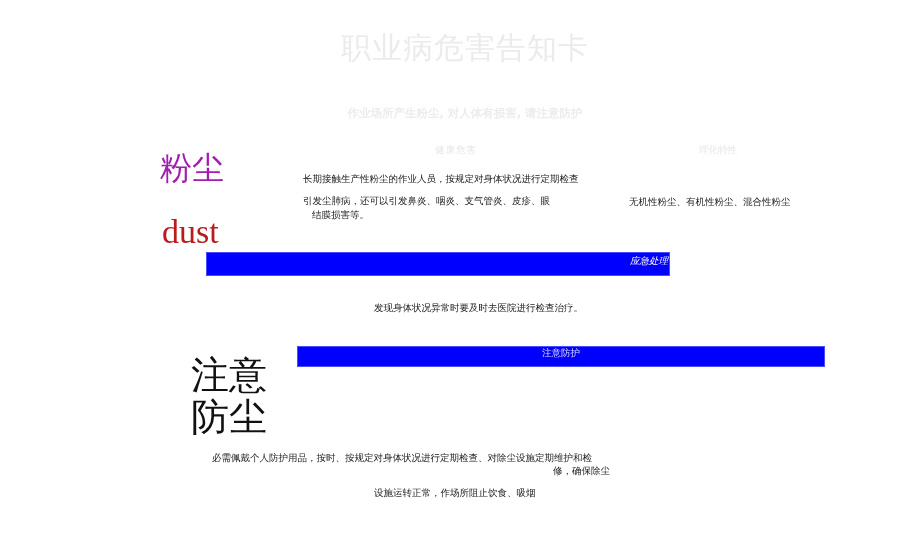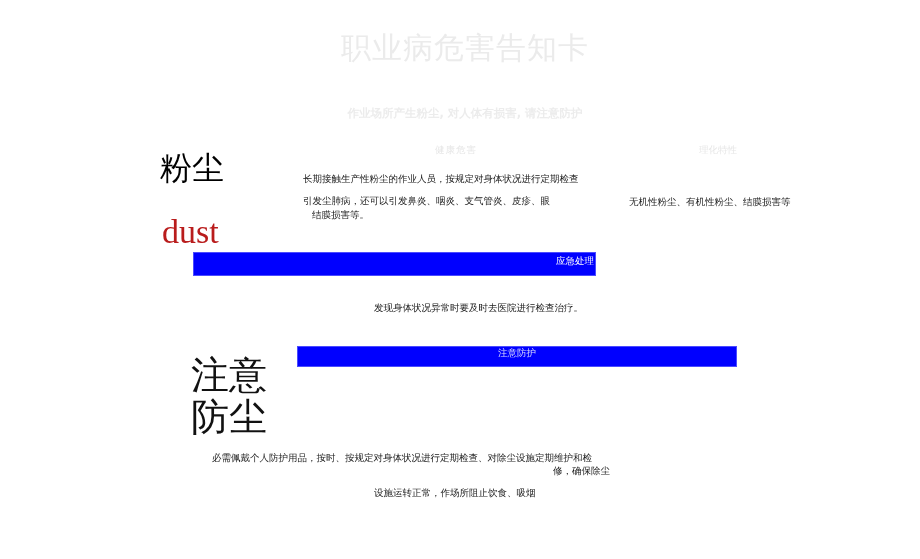--- a/index.html
+++ b/index.html
@@ -38,21 +38,21 @@
       letter-spacing: 1px;
     }
     .col-head-phys {
       left: 699px; top: 144px;
       font-size: 9.5px;
       color: #e6e6e6;
     }
     .big-cn {
       left: 160px; top: 147px;
       font-size: 32px;
-      color: #000000;
+      color: #a21caf;
     }
     .big-en {
       left: 162px; top: 213px;
       font-size: 34px;
       font-family: "Liberation Serif", "DejaVu Serif", serif;
       color: #b91c1c;
     }
     .body-text {
       font-size: 9.5px;
       color: #1a1a1a;
@@ -60,22 +60,22 @@
     .health-l1 { left: 303px; top: 173px; }
     .health-l2 { left: 303px; top: 195px; }
     .health-l3 { left: 312px; top: 209px; }
     .phys-text { left: 629px; top: 196px; }
 
     .bar {
       position: absolute;
       background: #0000ff;
       box-shadow: inset 0 0 0 1px #4b4bff;
     }
-    .bar-emergency { left: 193px; top: 252px; width: 403px; height: 24px; }
-    .bar-protect { left: 297px; top: 346px; width: 440px; height: 21px; }
+    .bar-emergency { left: 206px; top: 252px; width: 464px; height: 24px; font-style: italic; }
+    .bar-protect { left: 297px; top: 346px; width: 528px; height: 21px; }
     .bar-label {
       position: absolute;
       color: #ffffff;
       font-size: 9.5px;
       white-space: nowrap;
     }
     .bar-emergency .bar-label { right: 2px; top: 3px; }
     .bar-protect .bar-label { left: 0; width: 100%; text-align: center; top: 1px; color: #dcdcff; }
 
     .emergency-text { left: 374px; top: 302px; }
@@ -102,21 +102,21 @@
 <div class="abs col-head-health">健康危害</div>
 <div class="abs col-head-phys">理化特性</div>
 
 <div class="abs big-cn">粉尘</div>
 <div class="abs big-en">dust</div>
 
 <div class="abs body-text health-l1">长期接触生产性粉尘的作业人员，按规定对身体状况进行定期检查</div>
 <div class="abs body-text health-l2">引发尘肺病，还可以引发鼻炎、咽炎、支气管炎、皮疹、眼</div>
 <div class="abs body-text health-l3">结膜损害等。</div>
 
-<div class="abs body-text phys-text">无机性粉尘、有机性粉尘、结膜损害等</div>
+<div class="abs body-text phys-text">无机性粉尘、有机性粉尘、混合性粉尘</div>
 
 <div class="bar bar-emergency">
   <span class="bar-label">应急处理</span>
 </div>
 
 <div class="abs body-text emergency-text">发现身体状况异常时要及时去医院进行检查治疗。</div>
 
 <div class="bar bar-protect">
   <span class="bar-label">注意防护</span>
 </div>

